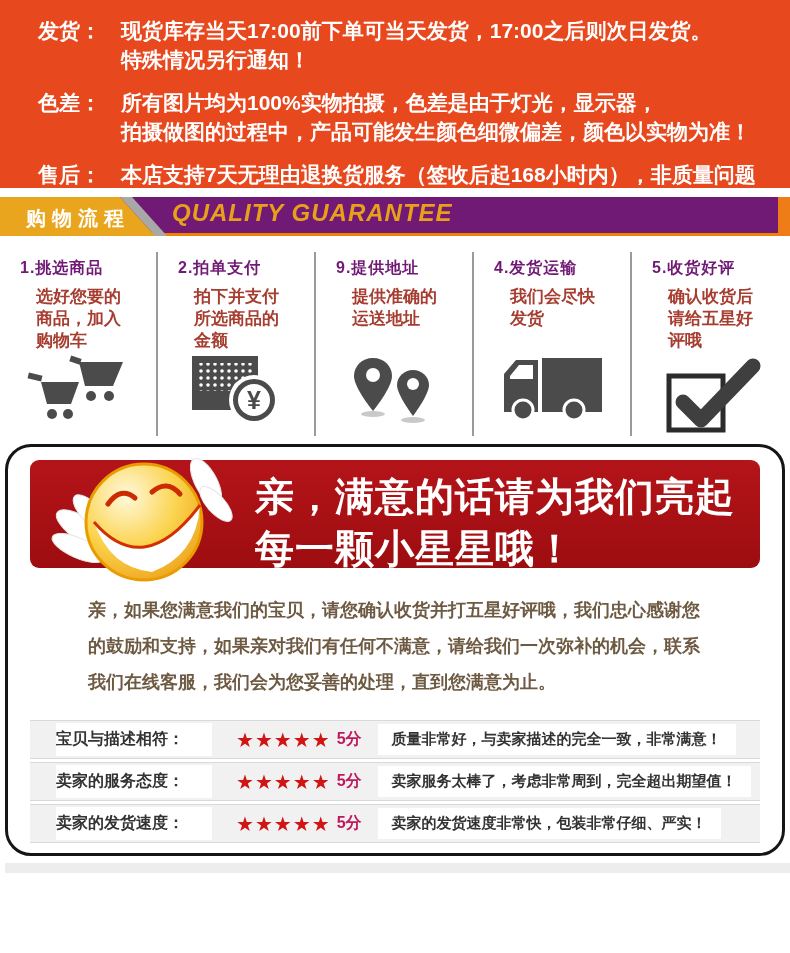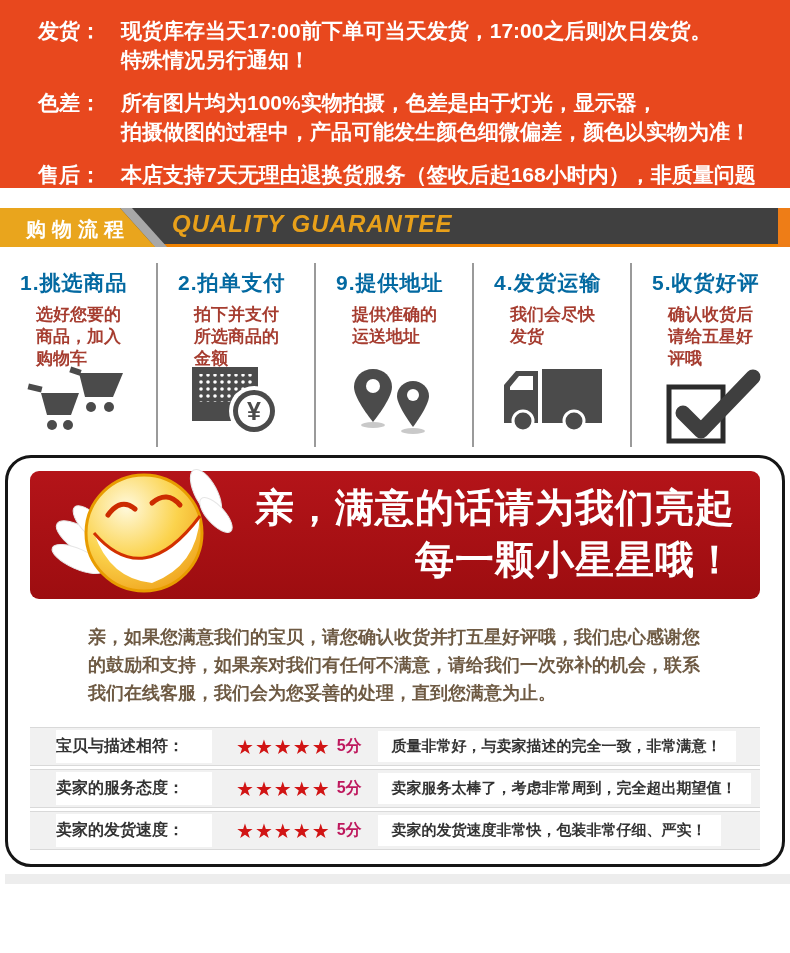--- a/index.html
+++ b/index.html
@@ -7,49 +7,49 @@
   body { font-family:"Liberation Sans", sans-serif; }
   .page { position:relative; width:790px; height:953px; background:#fff; overflow:hidden; }
 
   
   .notices { width:790px; height:188px; background:#E8481E; padding:16px 26px 0 38px; }
   .notice { display:flex; margin-bottom:14px; color:#fff; font-weight:bold; font-size:21px; line-height:29px; }
   .notice-label { white-space:nowrap; }
   .notice-lines { margin-left:20px; }
 
   
-  .process-banner { position:relative; margin-top:20px; width:790px; height:39px;
-                    background:#404040; border-bottom:3px solid #EF8201; }
+  .process-banner { position:relative; margin-top:9px; width:790px; height:39px;
+                    background:#701a75; border-bottom:3px solid #EF8201; }
   .ribbon-svg { position:absolute; left:0; top:0; }
   .ribbon-cn { position:absolute; left:26px; top:8px; color:#fff; font-weight:bold;
                font-size:20px; letter-spacing:6px; }
   .ribbon-en { position:absolute; left:172px; top:2px; color:#E8A01A; font-weight:bold;
                font-style:italic; font-size:24px; letter-spacing:1px; }
   .ribbon-cap { position:absolute; right:0; top:0; width:12px; height:39px; background:#EE7D17; }
 
   
   .steps { display:flex; width:790px; height:200px; padding-top:16px; }
   .step { position:relative; width:158px; height:184px; padding:6px 0 0 20px; }
   .step:not(:last-child) { border-right:2px solid #9A9A9A; }
-  .step-title { font-size:21px; font-weight:bold; color:#0369a1; letter-spacing:1px; }
+  .step-title { font-size:16px; font-weight:bold; color:#701a75; letter-spacing:1px; }
   .step-desc { margin:7px 0 0 16px; width:94px; font-size:17px; line-height:22px;
                color:#A63D30; font-weight:bold; }
   .step-icon { position:absolute; top:102px; left:50%; transform:translateX(-50%); }
 
   
   .review-wrap { padding:8px 5px 0 5px; }
   .review-box { position:relative; width:780px; height:412px; background:#fff;
                 border:3px solid #151515; border-radius:26px; padding:13px 22px 0 22px; }
-  .red-banner { position:relative; height:128px; background:linear-gradient(#B41419,#9D0D10);
-                border-radius:9px;text-align:right; }
+  .red-banner { position:relative; height:108px; background:linear-gradient(#B41419,#9D0D10);
+                border-radius:9px; }
   .smiley { position:absolute; left:8px; top:-12px; }
   .banner-text { position:absolute; left:225px; top:11px; color:#fff; font-weight:bold;
                  font-size:39px; line-height:52px; letter-spacing:1px; }
   .review-message { width:614px; margin:24px auto 0 auto; color:#6E5A43; font-size:18px;
-                    font-weight:bold; line-height:28px; }
+                    font-weight:bold; line-height:36px; }
   .ratings { margin-top:20px; }
   .rating-row { display:flex; align-items:center; height:39px; background:#F1F1F1;
                 border-top:1px solid #D9D9D9; border-bottom:1px solid #D9D9D9;
                 margin-bottom:3px; padding-left:26px; }
   .rating-label { background:#fff; width:156px; padding:6px 0 6px 0; font-size:16px;
                   font-weight:bold; color:#333; }
   .rating-stars { color:#D11414; font-size:20px; letter-spacing:1px; margin-left:24px; }
   .rating-score { color:#be185d; font-size:16px; font-weight:bold; margin-left:6px; }
   .rating-comment { background:#fff; margin-left:16px; padding:6px 14px; font-size:15px;
                     font-weight:bold; color:#333; white-space:nowrap; }

